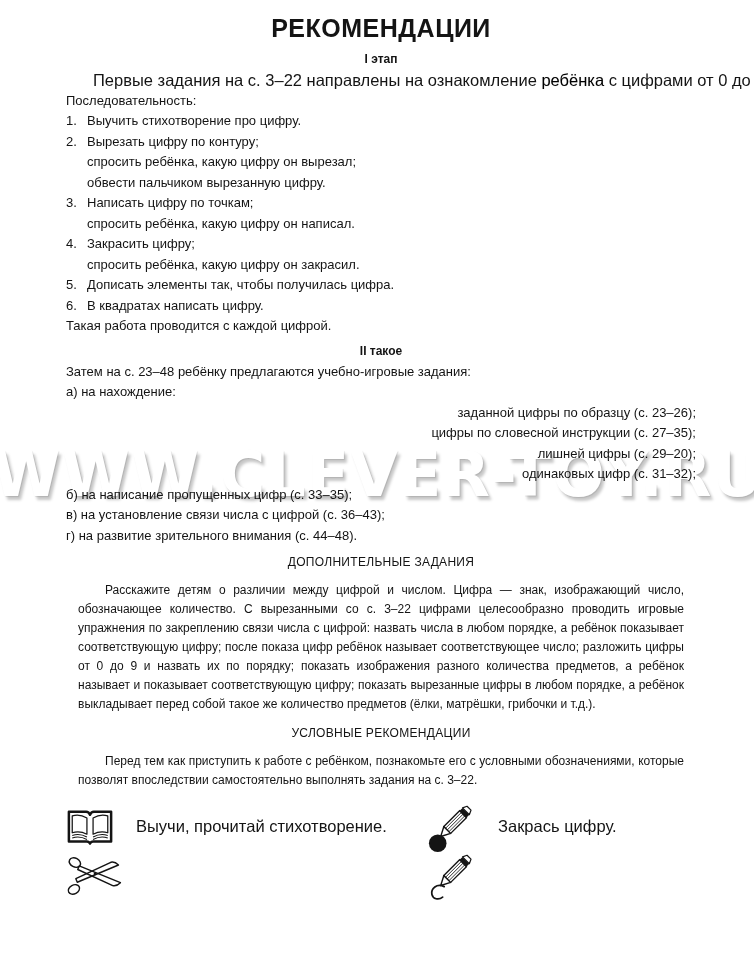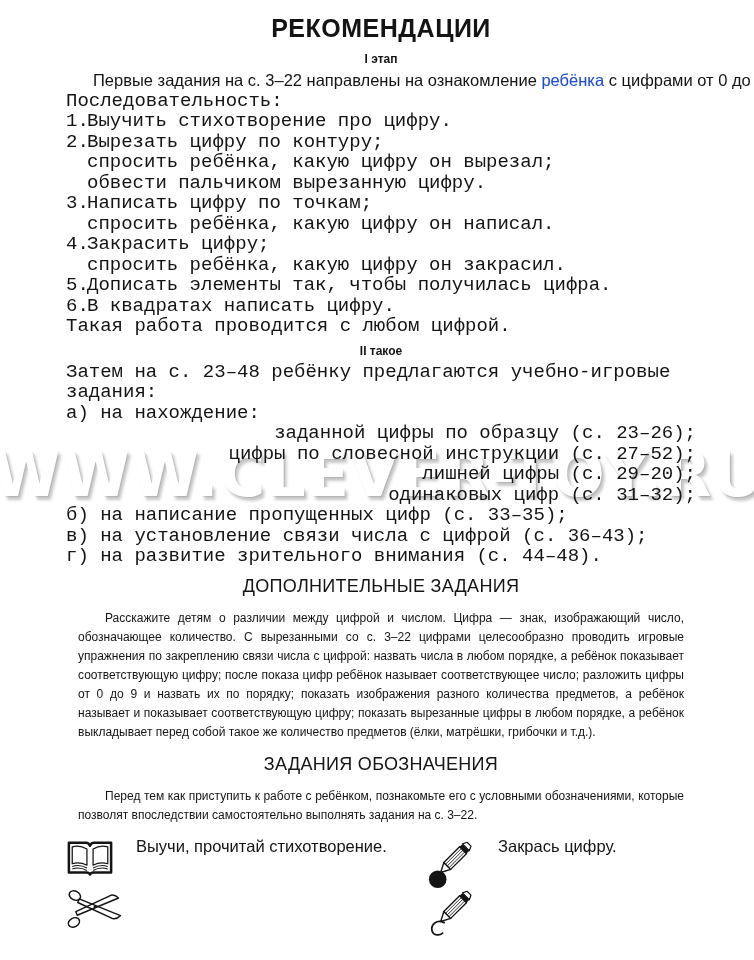--- a/index.html
+++ b/index.html
@@ -15,40 +15,40 @@
   .content{position:relative;z-index:1;padding:10px 58px 0 66px;}
   .title{
     font-size:25px;font-weight:700;text-align:center;
     margin:4px 0 9px 0;letter-spacing:0.5px;
   }
   .stage-heading{
     font-size:12px;font-weight:700;text-align:center;
     margin:7px 0 4px 0;
   }
   .caps-heading{
-    font-size:18px;font-weight:400;text-align:center;
+    font-size:12px;font-weight:400;text-align:center;
     margin:9px 0 4px 0;letter-spacing:0.3px;
   }
-  .line{font-size:19px;line-height:20.5px;font-family:Liberation Mono, monospace;}
+  .line{font-size:13px;line-height:20.5px;}
   .para{
     margin:12px;font-size:12px;line-height:19px;
     text-align:justify;text-indent:27px;
   }
   .oneline{white-space:nowrap;text-align:left;text-indent:27px;margin:0;
     font-size:16.5px;line-height:20.5px;}
-  .faded{color:#1d4ed8;text-shadow:0 0 1px #cfcfcf;}
+  .faded{color:#000000;text-shadow:0 0 1px #cfcfcf;}
   .list-row{display:flex;}
   .num{flex:0 0 21px;width:21px;}
   .cont{padding-left:21px;}
   .sub{padding-left:44px;text-align:right;}
   .legend{display:flex;margin-top:7px;}
   .leg-col{display:flex;flex-direction:column;}
   .leg-col-left{width:362px;flex:0 0 362px;}
   .leg-col-right{flex:1;}
-  .leg-row{display:flex;align-items:flex-start;height:49px;}
+  .leg-row{display:flex;align-items:center;height:49px;}
   .leg-icon{flex:0 0 62px;width:62px;display:flex;align-items:center;}
   .leg-label{font-size:16.5px;margin-left:8px;}
   svg{display:block;}
   .watermark{
     position:absolute;left:-8px;right:-8px;top:438px;z-index:0;
     text-align:center;white-space:nowrap;
     font-family:"DejaVu Sans", sans-serif;
     font-weight:700;font-size:62px;letter-spacing:1px;
     color:#ffffff;
     text-shadow:3px 4px 3px rgba(0,0,0,0.22), 1px 1px 1px rgba(0,0,0,0.10);
@@ -109,42 +109,42 @@
       <div class="line list-row">
           <span class="num">5.</span>
           <span>Дописать элементы так, чтобы получилась цифра.</span>
         </div>
       <div class="line list-row">
           <span class="num">6.</span>
           <span>В квадратах написать цифру.</span>
         </div>
     </div>
 
-    <div class="line">Такая работа проводится с любом цифрой.</div>
+    <div class="line">Такая работа проводится с каждой цифрой.</div>
 
     <div class="stage-heading">II такое</div>
 
     <div class="line">Затем на с. 23–48 ребёнку предлагаются учебно-игровые задания:</div>
 
     <div>
       <div class="line">а) на нахождение:</div>
       <div class="line sub">заданной цифры по образцу (с. 23–26);</div>
-      <div class="line sub">цифры по словесной инструкции (с. 27–52);</div>
+      <div class="line sub">цифры по словесной инструкции (с. 27–35);</div>
       <div class="line sub">лишней цифры (с. 29–20);</div>
       <div class="line sub">одинаковых цифр (с. 31–32);</div>
       <div class="line">б) на написание пропущенных цифр (с. 33–35);</div>
       <div class="line">в) на установление связи числа с цифрой (с. 36–43);</div>
       <div class="line">г) на развитие зрительного внимания (с. 44–48).</div>
     </div>
 
     <div class="caps-heading">ДОПОЛНИТЕЛЬНЫЕ ЗАДАНИЯ</div>
 
     <p class="para">Расскажите детям о различии между цифрой и числом. Цифра — знак, изображающий число, обозначающее количество. С вырезанными со с. 3–22 цифрами целесообразно проводить игровые упражнения по закреплению связи числа с цифрой: назвать числа в любом порядке, а ребёнок показывает соответствующую цифру; после показа цифр ребёнок называет соответствующее число; разложить цифры от 0 до 9 и назвать их по порядку; показать изображения разного количества предметов, а ребёнок называет и показывает соответствующую цифру; показать вырезанные цифры в любом порядке, а ребёнок выкладывает перед собой такое же количество предметов (ёлки, матрёшки, грибочки и т.д.).</p>
 
-    <div class="caps-heading">ЗАДАНИЯ ОБОЗНАЧЕНИЯ</div>
+    <div class="caps-heading">УСЛОВНЫЕ РЕКОМЕНДАЦИИ</div>
 
     <p class="para">Перед тем как приступить к работе с ребёнком, познакомьте его с условными обозначениями, которые позволят впоследствии самостоятельно выполнять задания на с. 3–22.</p>
 
     <div class="legend">
 
       <div class="leg-col leg-col-left">
 
         <div class="leg-row">
           <span class="leg-icon">
             <svg width="48" height="42" viewBox="0 0 50 42">

